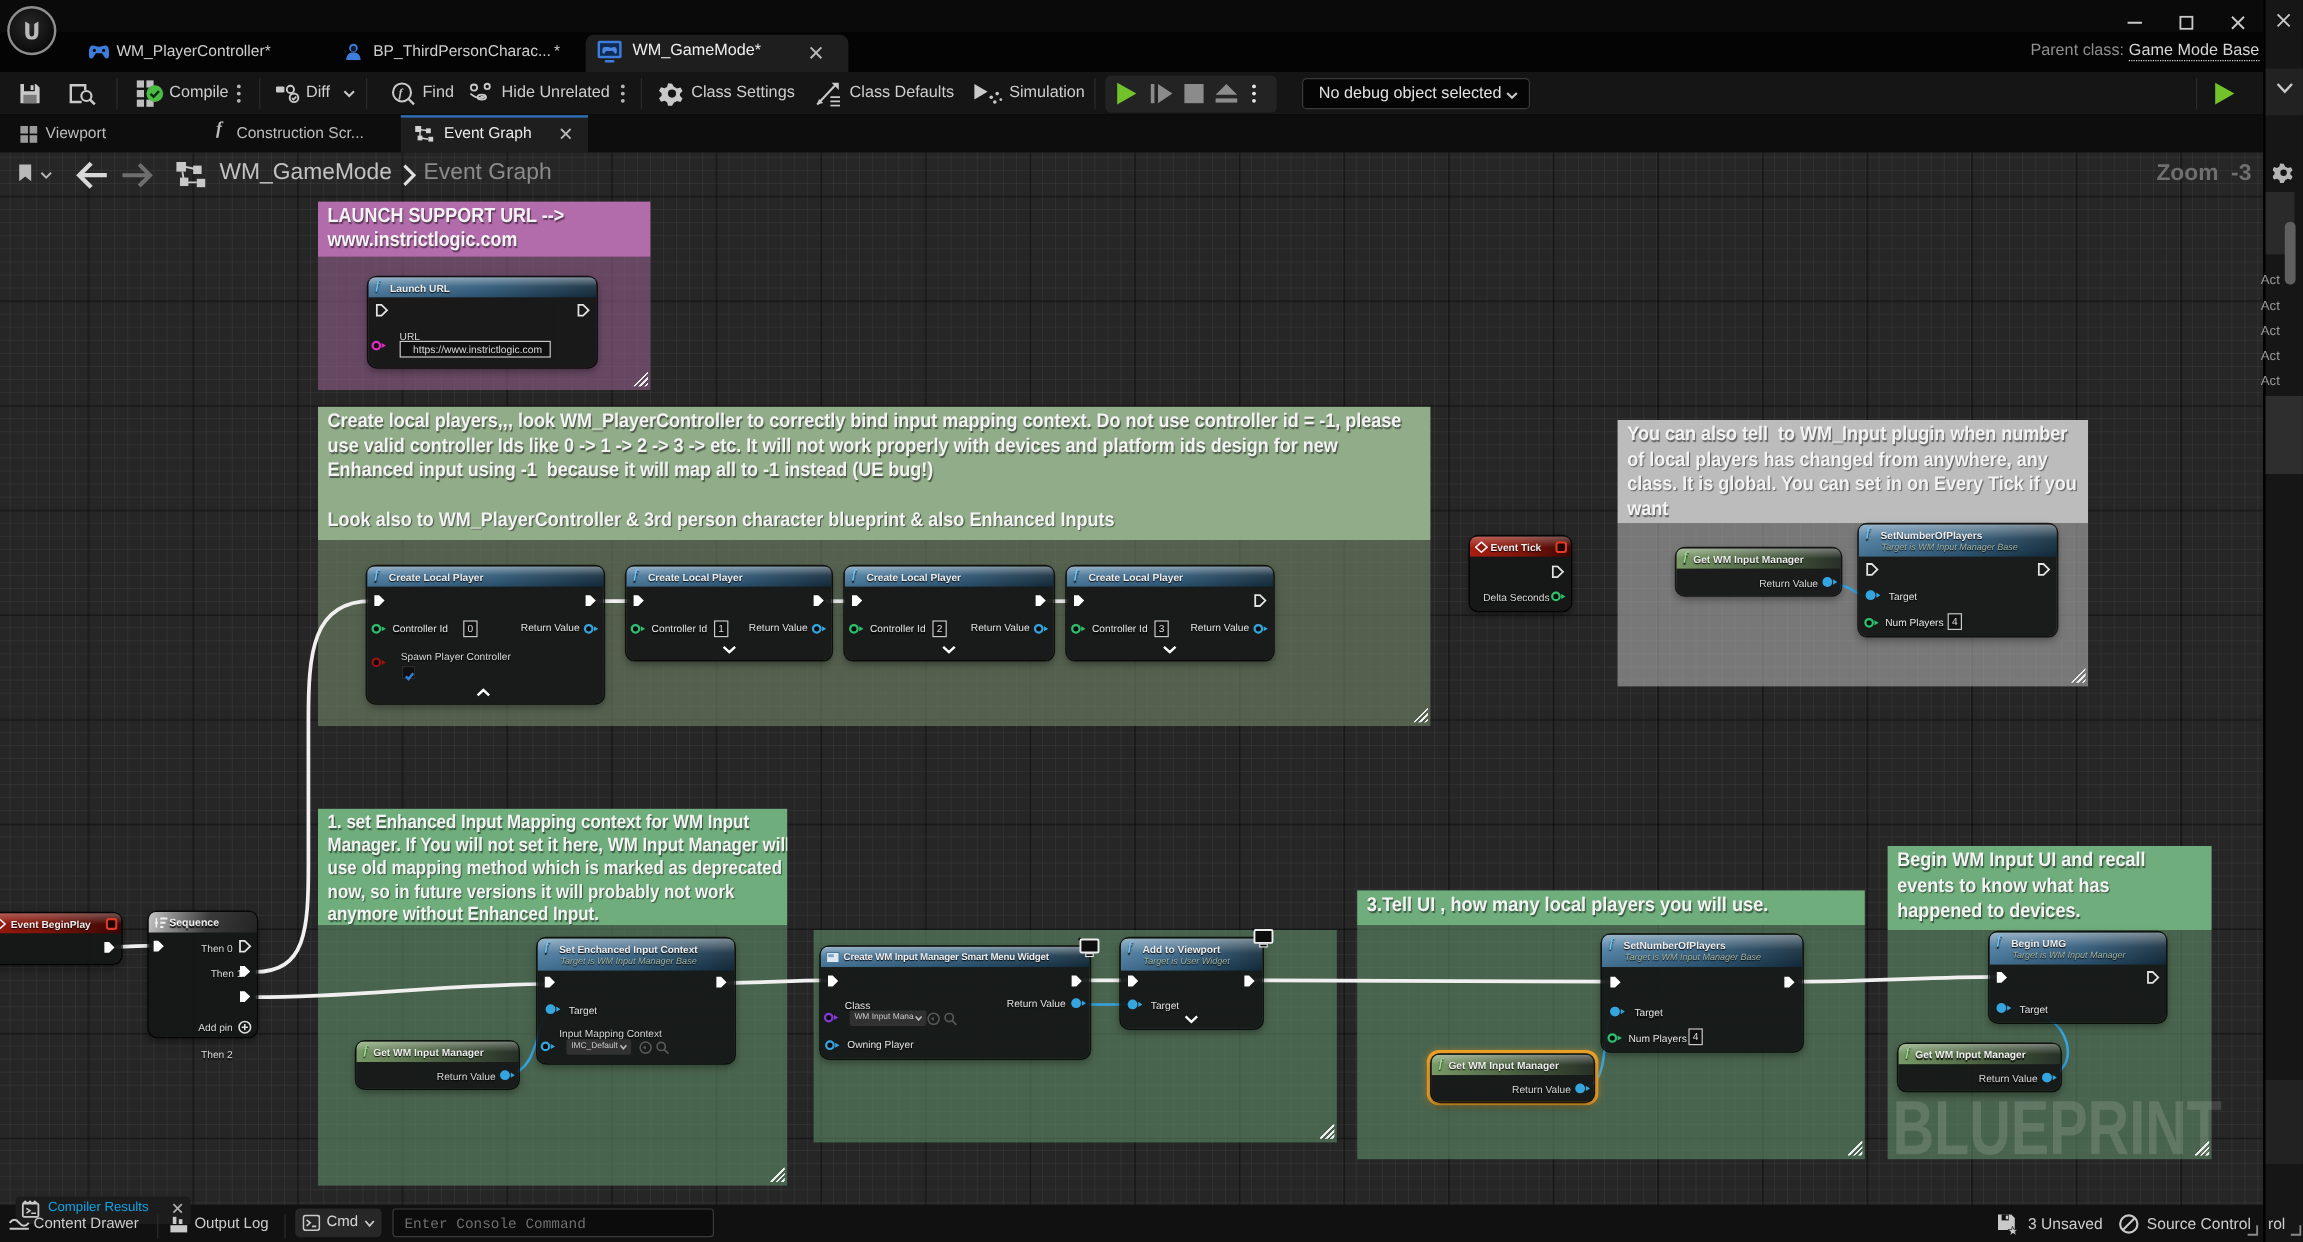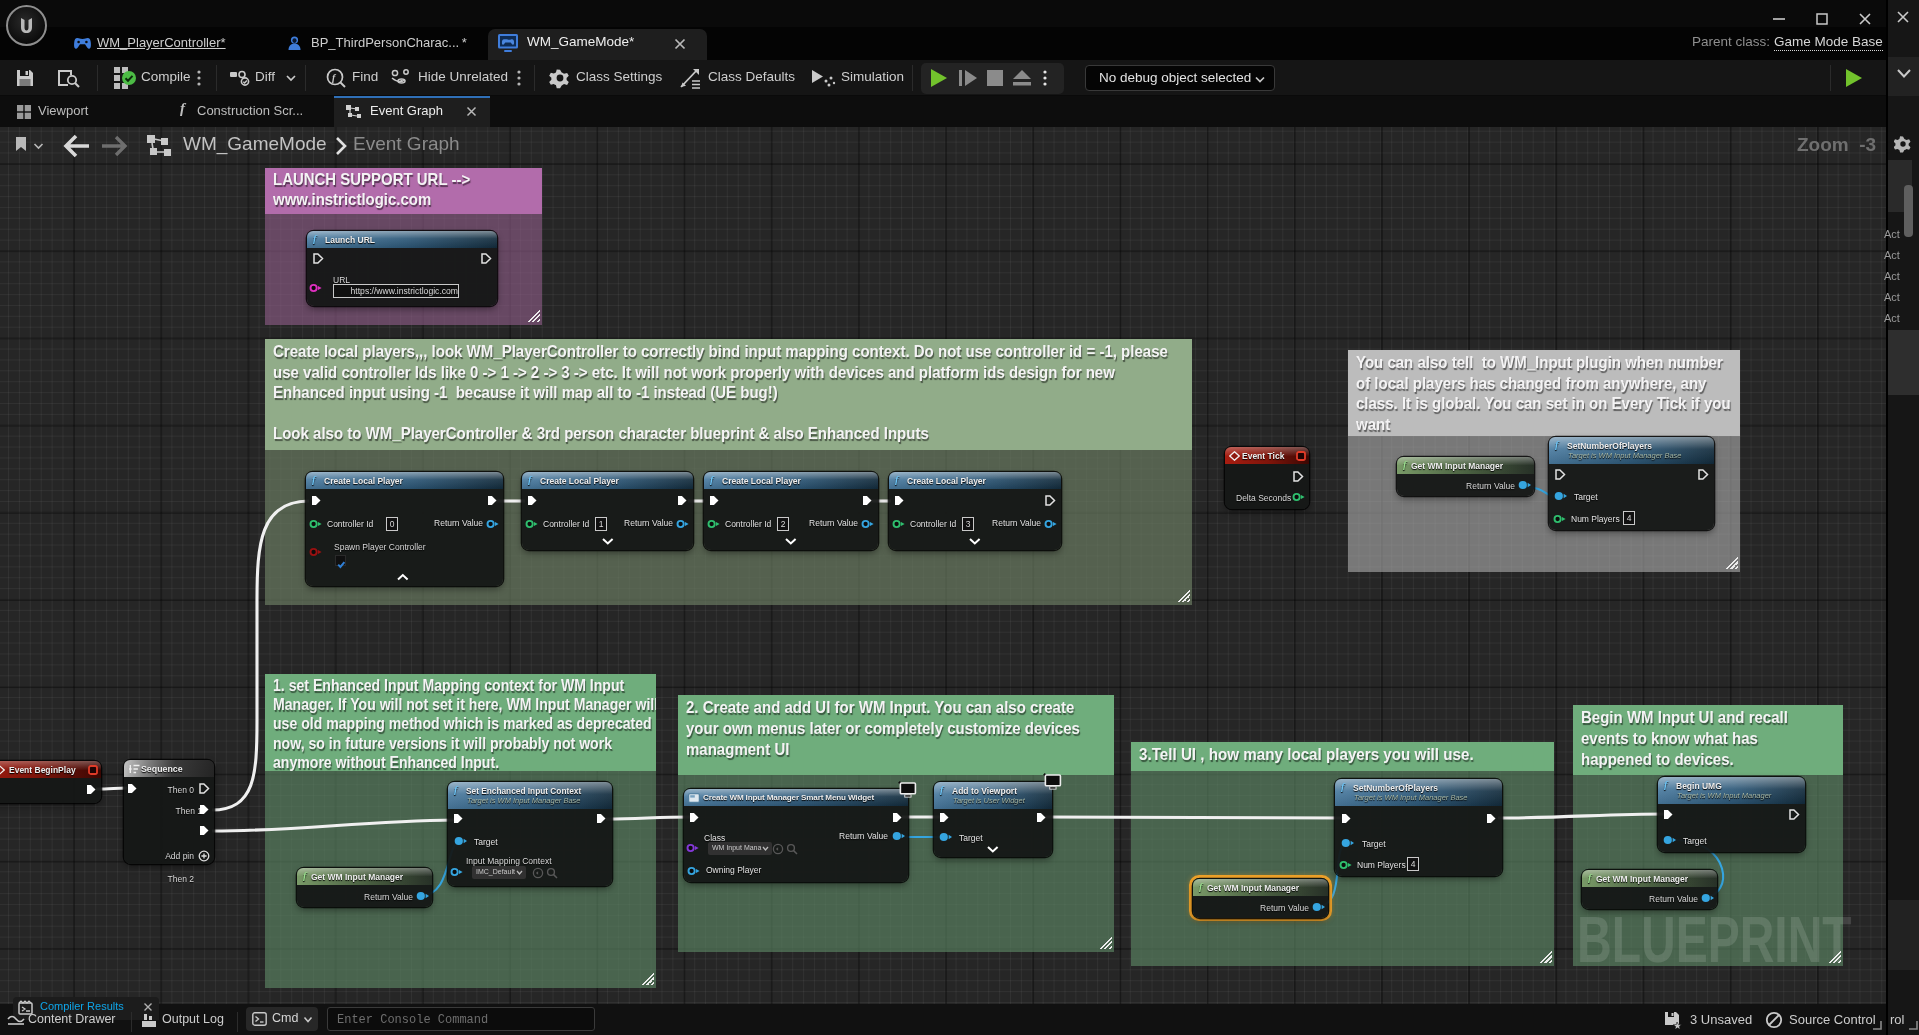--- a/index.html
+++ b/index.html
@@ -45,21 +45,21 @@
 .h-green { background:linear-gradient(180deg, rgba(255,255,255,0.40) 0%, rgba(255,255,255,0.06) 50%),
            linear-gradient(90deg, #71945e 0%, #3c5233 55%, #1a241a 100%); }
 .h-red { background:linear-gradient(180deg, rgba(255,255,255,0.30) 0%, rgba(255,255,255,0) 55%),
          linear-gradient(90deg, #a81d11 0%, #7c140a 55%, #3a0703 100%); }
 .h-gray { background:linear-gradient(105deg, #c5c5c5 0%, #8a8a8a 22%, #3a3a3a 55%, #242424 100%); }
 .fico { position:absolute; left:6px; top:2px; font-family:"Liberation Serif",serif; font-style:italic; font-weight:bold; font-size:10.5px; }
 .f-blue { color:#6ec5f7; } .f-green { color:#9ade8e; }
 .lbl { font-size:8.5px; color:#e3e3e3; text-shadow:0 1px 1px #000; white-space:nowrap; }
 .lbls { font-size:8.5px; color:#d8d8d8; text-shadow:0 1px 1px #000; white-space:nowrap; }
 .vbox { position:absolute; border:1.2px solid #c9c9c9; background:#101010; color:#d8d8d8; font-size:8.5px; text-align:center; }
-.vbox.ta-l { text-align:right; padding-left:4px; }
+.vbox.ta-l { text-align:center; padding-left:4px; }
 .chk { position:absolute; width:11px; height:11px; background:#101010; border:1px solid #2a2a2a; }
 .ddrop { position:absolute; background:#313131; border-radius:2px; color:#c9c9c9; font-size:7px; white-space:nowrap; overflow:hidden; }
 .pin { position:absolute; }
 #wires { position:absolute; left:0; top:0; z-index:4; pointer-events:none; }
 #comments, #nodes { position:absolute; left:0; top:0; width:1919px; height:1035px; pointer-events:none; }
 #comments { z-index:1; } #nodes { z-index:6; }
 .node { z-index:6; }
 #watermark { position:absolute; left:1577px; top:903px; z-index:7; font-size:64px; font-weight:bold; color:rgba(255,255,255,0.13); transform:scaleX(0.75); transform-origin:left; letter-spacing:0px;}
 #bottombar { position:absolute; left:0; top:1004px; width:1919px; height:31px; background:#111111; z-index:20; }
 </style>
@@ -70,21 +70,21 @@
     <svg style="position:absolute;left:5px;top:5px;" width="27" height="27" viewBox="0 0 27 27">
         <path d="M8 6 v9 c0 4 2 6 5.5 6 s5.5-2 5.5-6 l0-9 l-3.5 2 v7.5 c0 2-0.8 3-2 3 s-2-1-2-3 V8 z" fill="#b9b9b9"></path>
       </svg>
   </div>
   <div id="tabsrow">
     <svg class="abs" style="left:73px;top:9px;" width="19" height="15" viewBox="0 0 19 15">
         <path d="M4.5 2 C2 2 1.5 4 1.2 6.5 C0.9 9.5 1 12.5 2.8 12.8 C4.2 13 5 11.3 5.8 10 L7 8.3 h5 L13.2 10 c0.8 1.3 1.6 3 3 2.8 c1.8-0.3 1.9-3.3 1.6-6.3 C17.5 4 17 2 14.5 2 c-1.8 0-2.3 1-5 1 s-3.2-1-5-1z" fill="#3f7ddb"></path>
         <circle cx="5.6" cy="6" r="1.3" fill="#0a0a0a"></circle>
         <circle cx="13.4" cy="6" r="1.3" fill="#0a0a0a"></circle>
       </svg>
-    <span class="abs tbtxt" style="left:97px;top:8px;font-size:13px;text-decoration:underline;">WM_PlayerController*</span>
+    <span class="abs tbtxt" style="left:97px;top:8px;font-size:13px;">WM_PlayerController*</span>
     <svg class="abs" style="left:286px;top:8px;" width="17" height="17" viewBox="0 0 17 17">
         <circle cx="8.5" cy="5" r="3.6" fill="#3f7ddb"></circle>
         <path d="M2.5 15 c0-4 2.5-6.5 6-6.5 s6 2.5 6 6.5z" fill="#3f7ddb"></path>
         <ellipse cx="8.5" cy="5.6" rx="2.1" ry="2.4" fill="#0a1a33"></ellipse>
       </svg>
     <span class="abs tbtxt" style="left:311px;top:8px;font-size:13px;">BP_ThirdPersonCharac... *</span>
     <div class="abs tab-active" style="left:488px;top:2px;width:219px;height:31px;"></div>
     <svg class="abs" style="left:497px;top:6px;" width="22" height="20" viewBox="0 0 22 20">
         <rect x="1" y="1" width="20" height="14.5" rx="1.5" fill="#3f7ddb"></rect>
         <rect x="3" y="3" width="16" height="10.5" fill="#0e2c55"></rect>
@@ -285,21 +285,20 @@
         <div class="chead" style="height:86px;background:#bcbcbc;font-size:16.5px;line-height:20.5px;"><span class="ct" style="transform:scaleX(0.91)">You can also tell&nbsp; to WM_Input plugin when number<br>of local players has changed from anywhere, any<br>class. It is global. You can set in on Every Tick if you<br>want</span></div>
         <div class="cbody" style="top:86px;height:136px;background:rgba(174,174,174,0.61);"></div>
         <div class="grip"></div>
       </div>
     <div class="comment" style="left:265px;top:674px;width:391px;height:314px;">
         <div class="chead" style="height:97px;background:#6fad7c;font-size:16px;line-height:19.2px;"><span class="ct" style="transform:scaleX(0.88)">1. set Enhanced Input Mapping context for WM Input<br>Manager. If You will not set it here, WM Input Manager will<br>use old mapping method which is marked as deprecated<br>now, so in future versions it will probably not work<br>anymore without Enhanced Input.</span></div>
         <div class="cbody" style="top:97px;height:217px;background:rgba(93,137,102,0.63);"></div>
         <div class="grip"></div>
       </div>
     <div class="comment" style="left:678px;top:695px;width:436px;height:257px;">
-        <div class="chead" style="height:80px;background:#6fad7c;font-size:16.5px;line-height:21px;"><span class="ct" style="transform:scaleX(0.91)">2. Create and add UI for WM Input. You can also create<br>your own menus later or completely customize devices<br>managment UI</span></div>
         <div class="cbody" style="top:80px;height:177px;background:rgba(93,137,102,0.63);"></div>
         <div class="grip"></div>
       </div>
     <div class="comment" style="left:1131px;top:742px;width:423px;height:224px;">
         <div class="chead" style="height:29px;background:#6fad7c;font-size:16.5px;line-height:21px;"><span class="ct" style="transform:scaleX(0.92)">3.Tell UI , how many local players you will use.</span></div>
         <div class="cbody" style="top:29px;height:195px;background:rgba(93,137,102,0.63);"></div>
         <div class="grip"></div>
       </div>
     <div class="comment" style="left:1573px;top:705px;width:270px;height:261px;">
         <div class="chead" style="height:70px;background:#6fad7c;font-size:16.5px;line-height:21px;"><span class="ct" style="transform:scaleX(0.91)">Begin WM Input UI and recall<br>events to know what has<br>happened to devices.</span></div>

